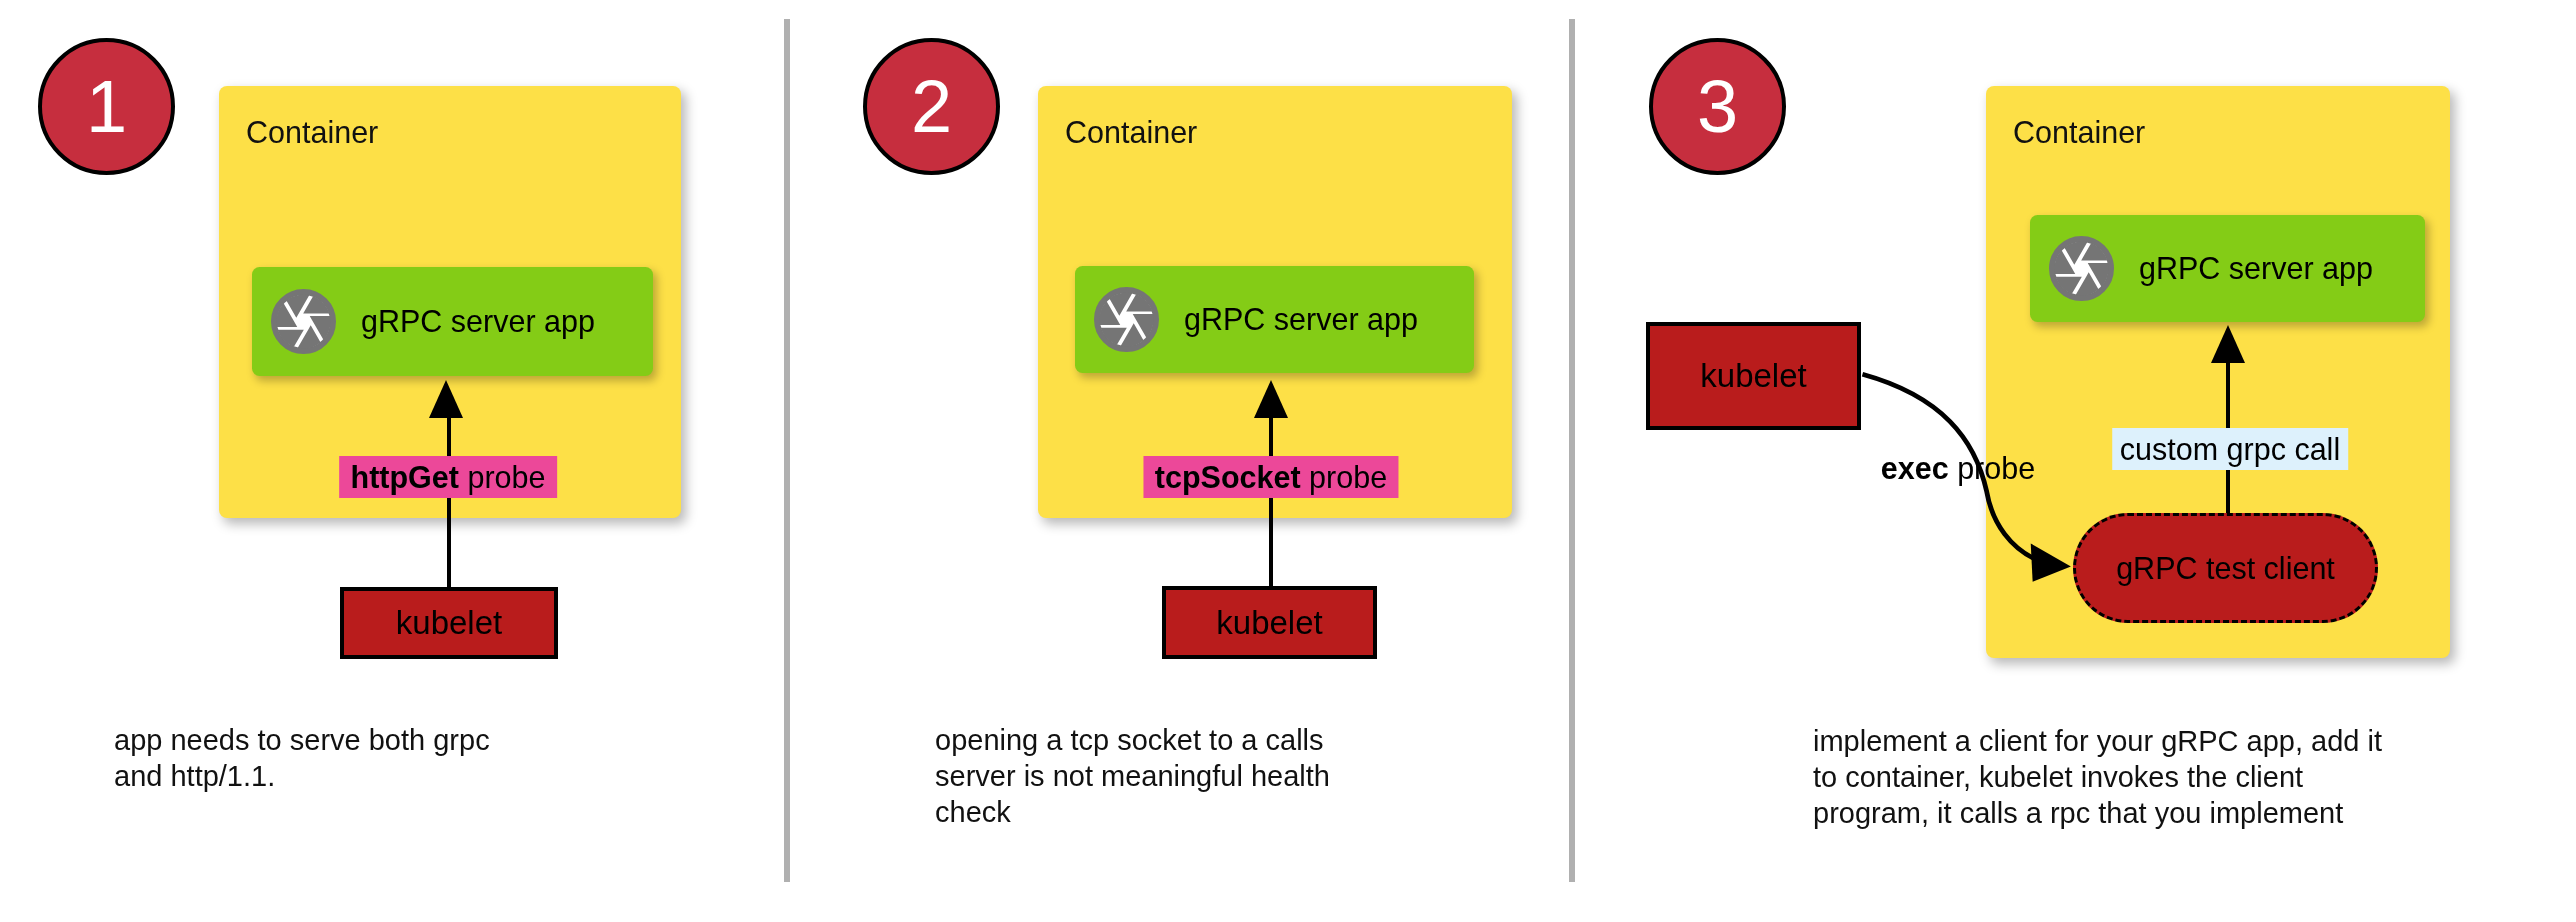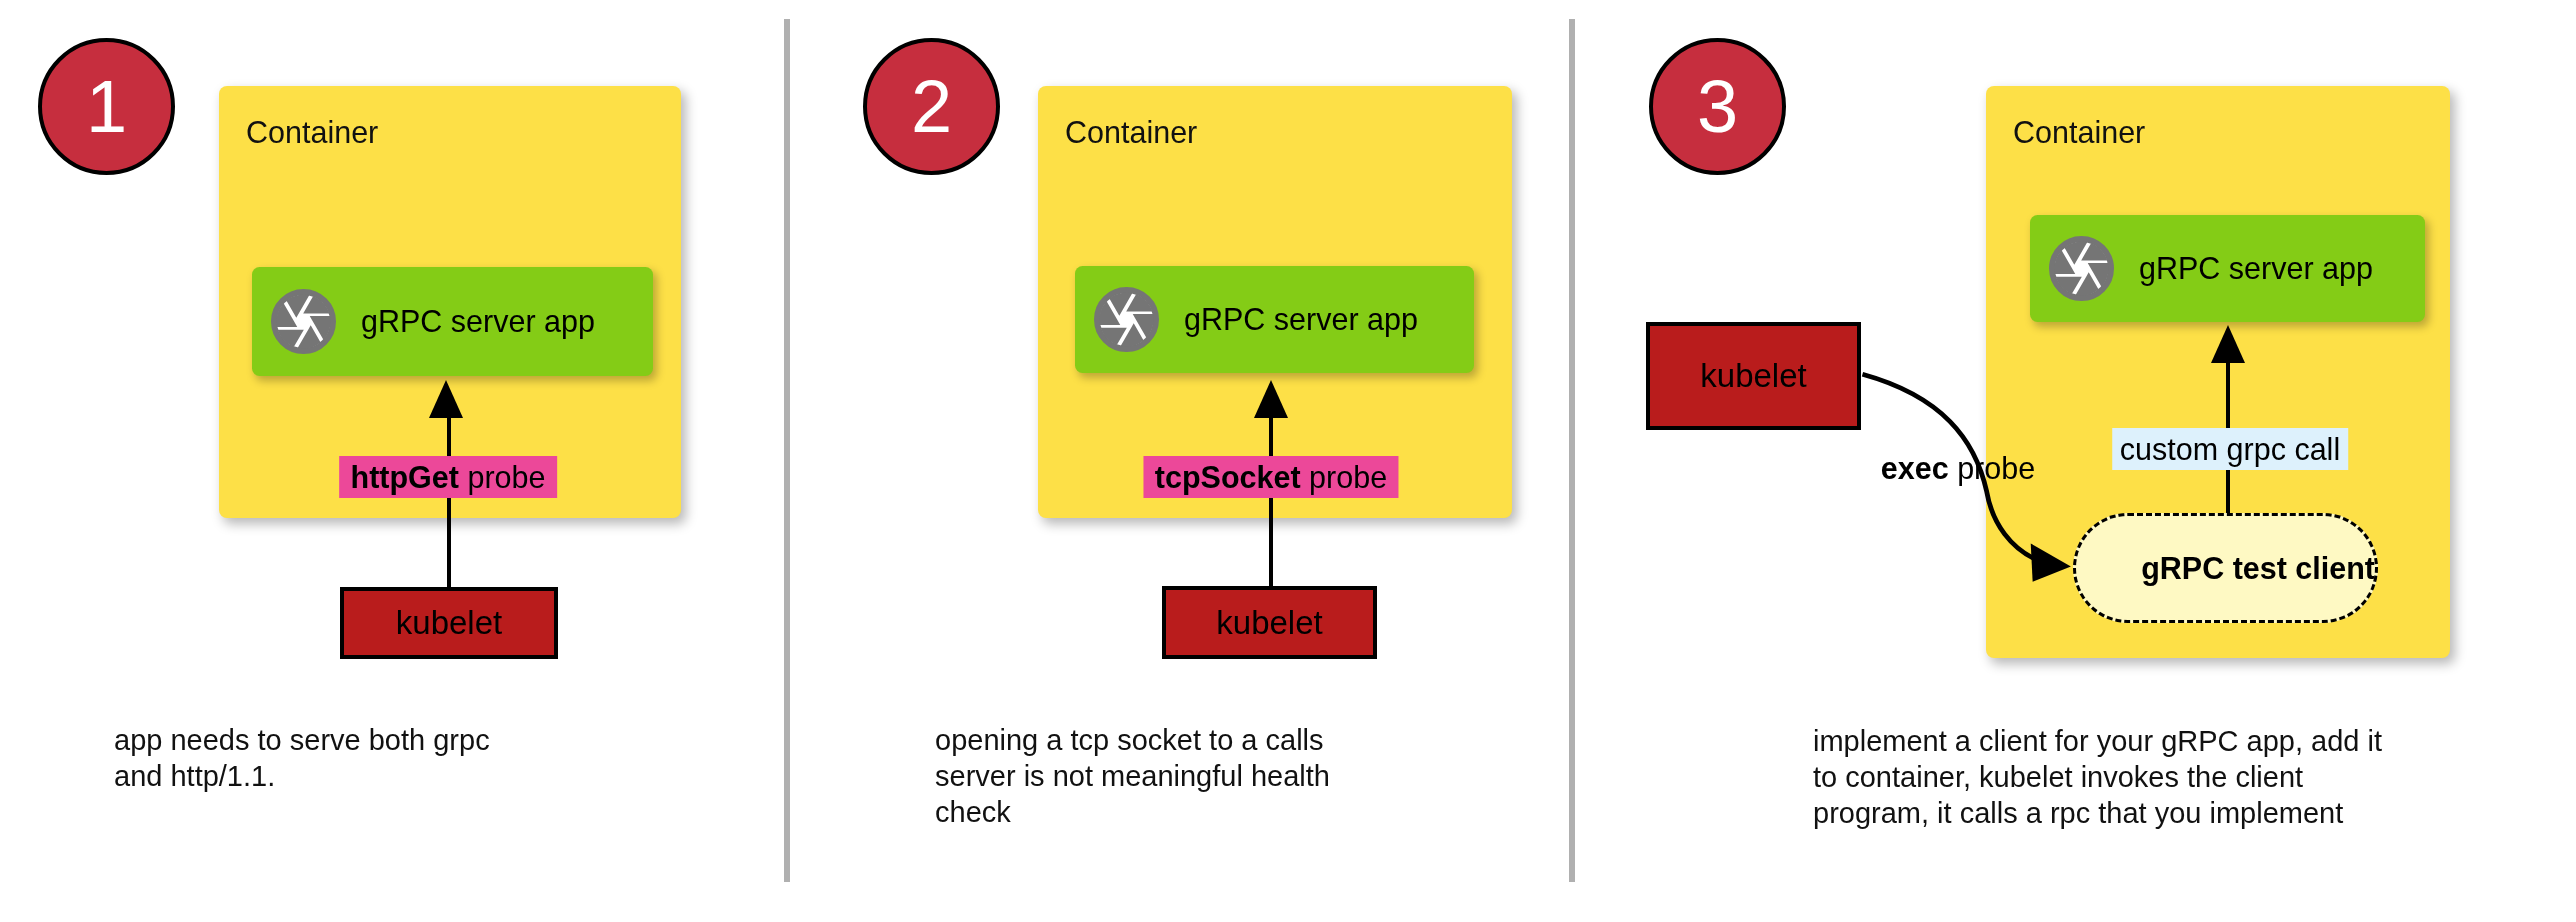--- a/index.html
+++ b/index.html
@@ -51,24 +51,23 @@
   }
   
   .caption{
     position:absolute;width:668px;
     font-size:29px;line-height:36px;white-space:pre-line;color:#111;
   }
   
   .divider{position:absolute;top:19px;width:5.7px;height:863px;background:#b0b0b0;}
   
   .stadium{
-    position:absolute;background:#fef9c3;border:3.8px dashed #000;border-radius:57px;
-    box-sizing:border-box;display:flex;align-items:center;justify-content:flex-end;
+    position:absolute;background:#b91c1c;border:3.8px dashed #000;border-radius:57px;
+    box-sizing:border-box;display:flex;align-items:center;justify-content:center;
     font-size:30.5px;
-    font-weight:bold;
   }
   
   .call-label{
     position:absolute;transform:translateX(-50%);
     background:#ddf1fc;padding:0 7.6px;font-size:30.5px;line-height:42px;white-space:nowrap;
   }
   .curve-svg{position:absolute;overflow:visible;}
 </style>
 </head>
 <body>

